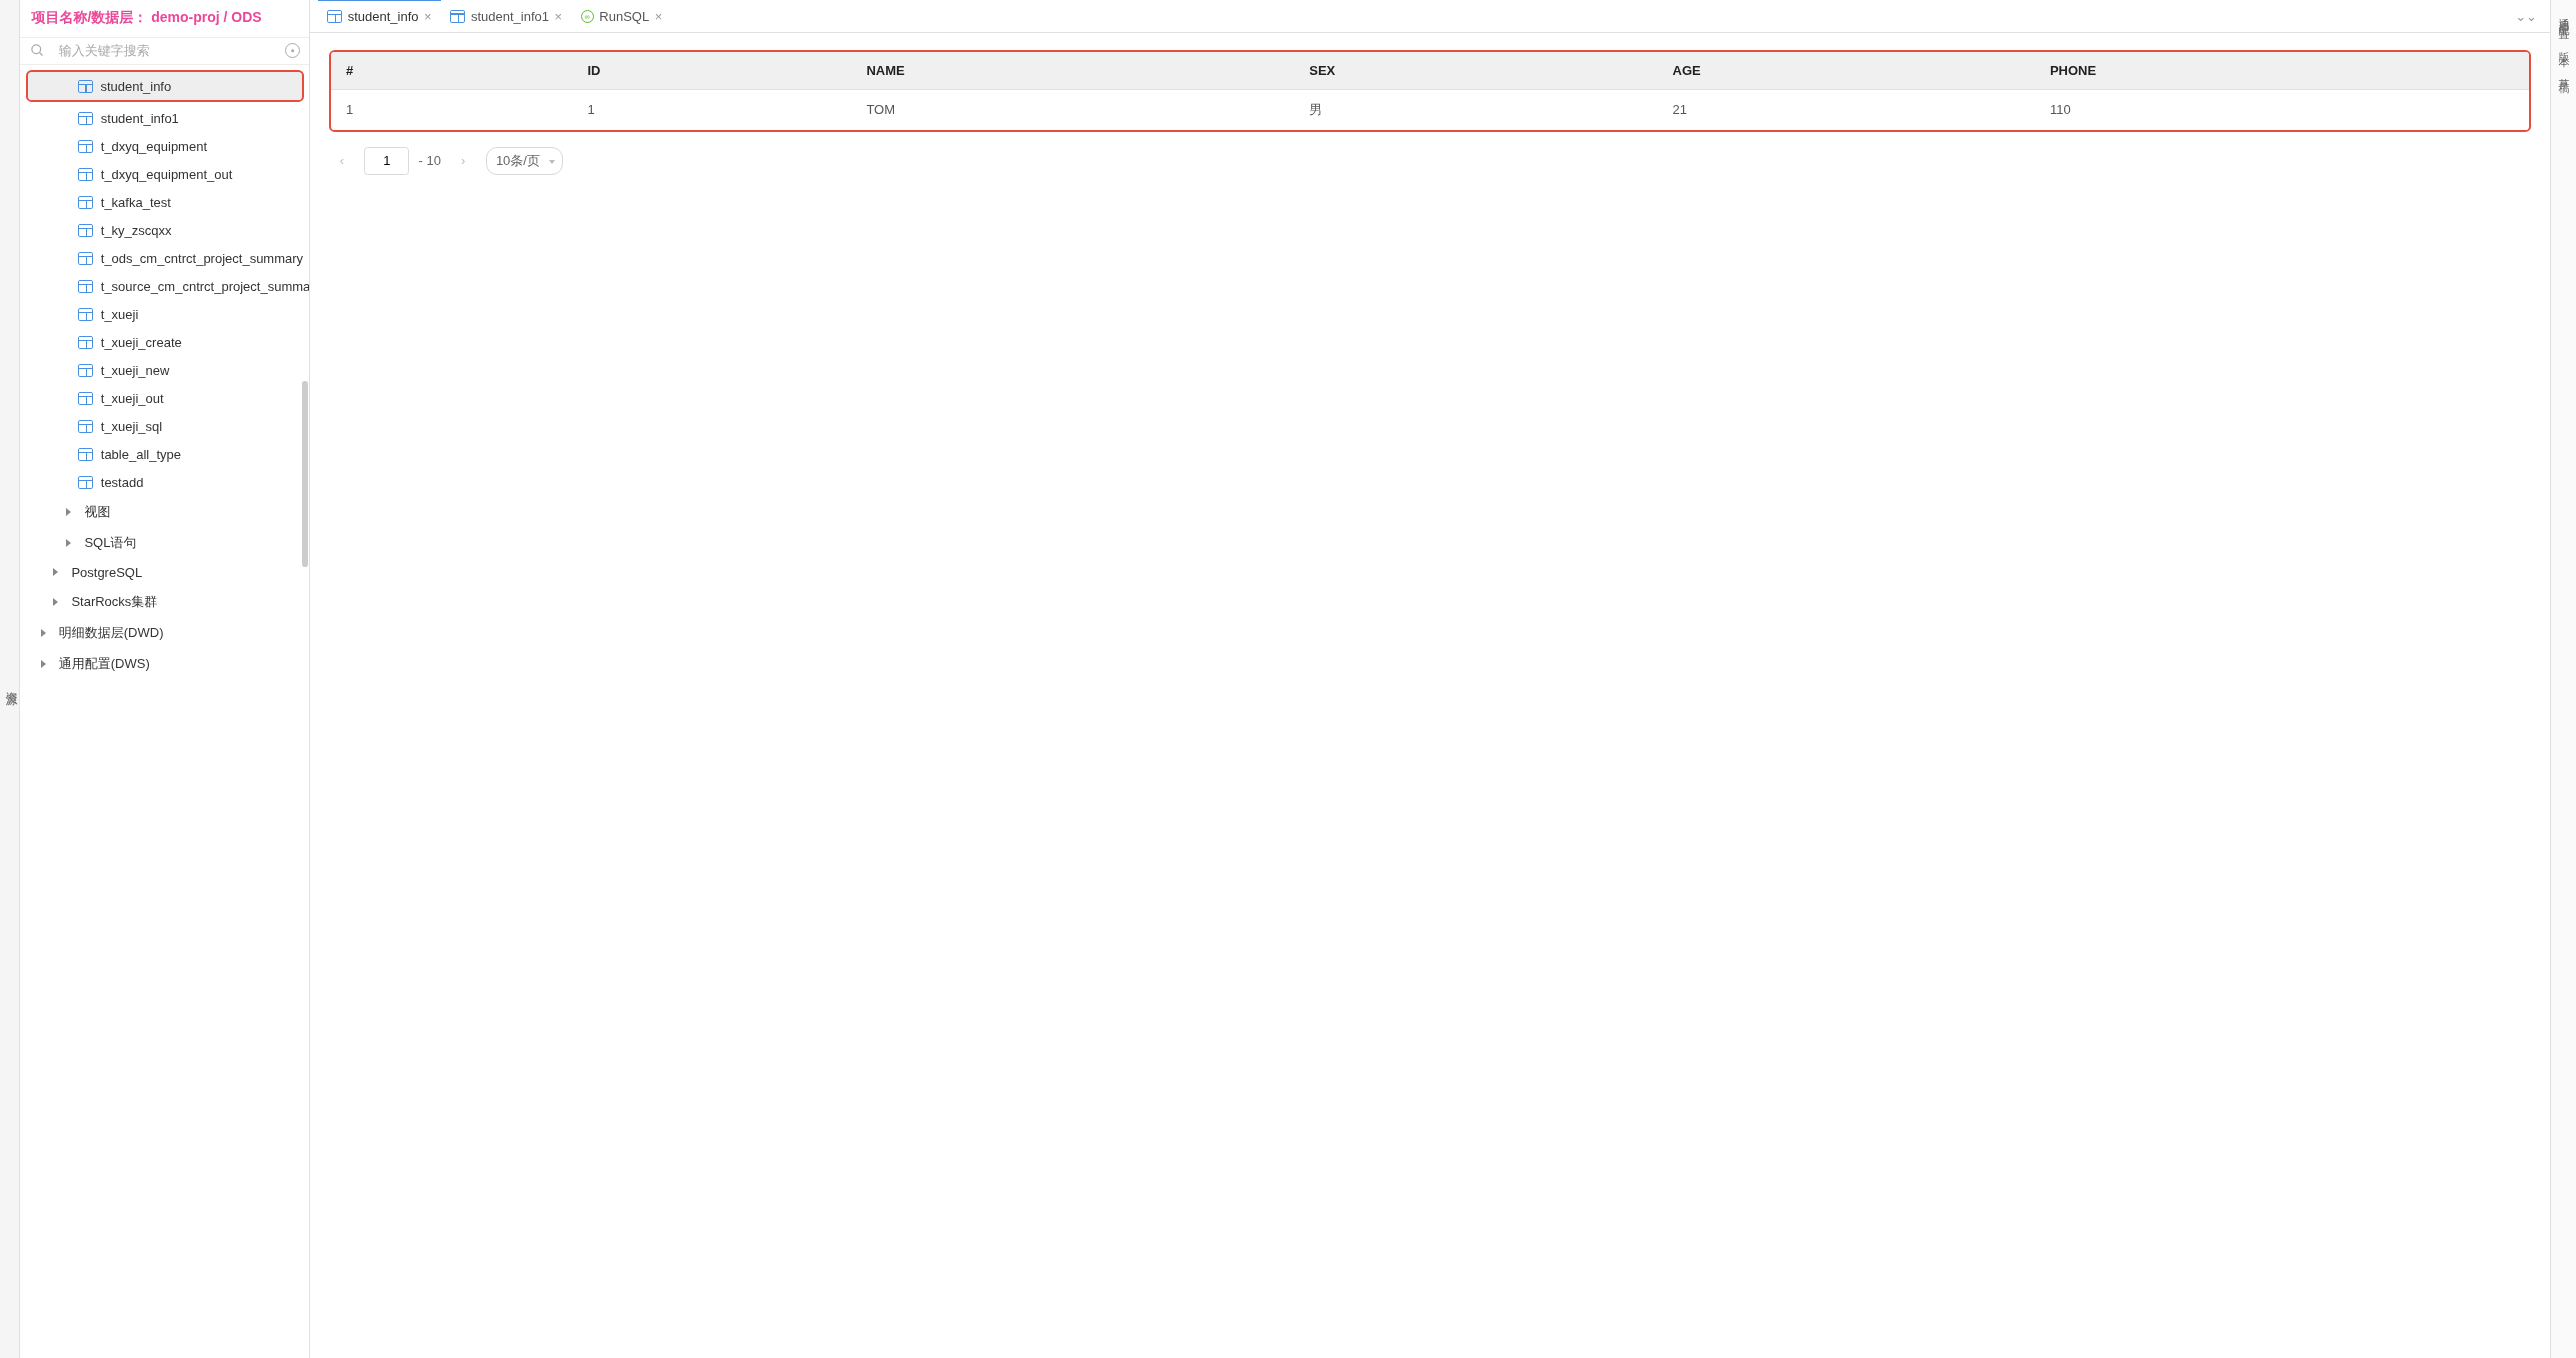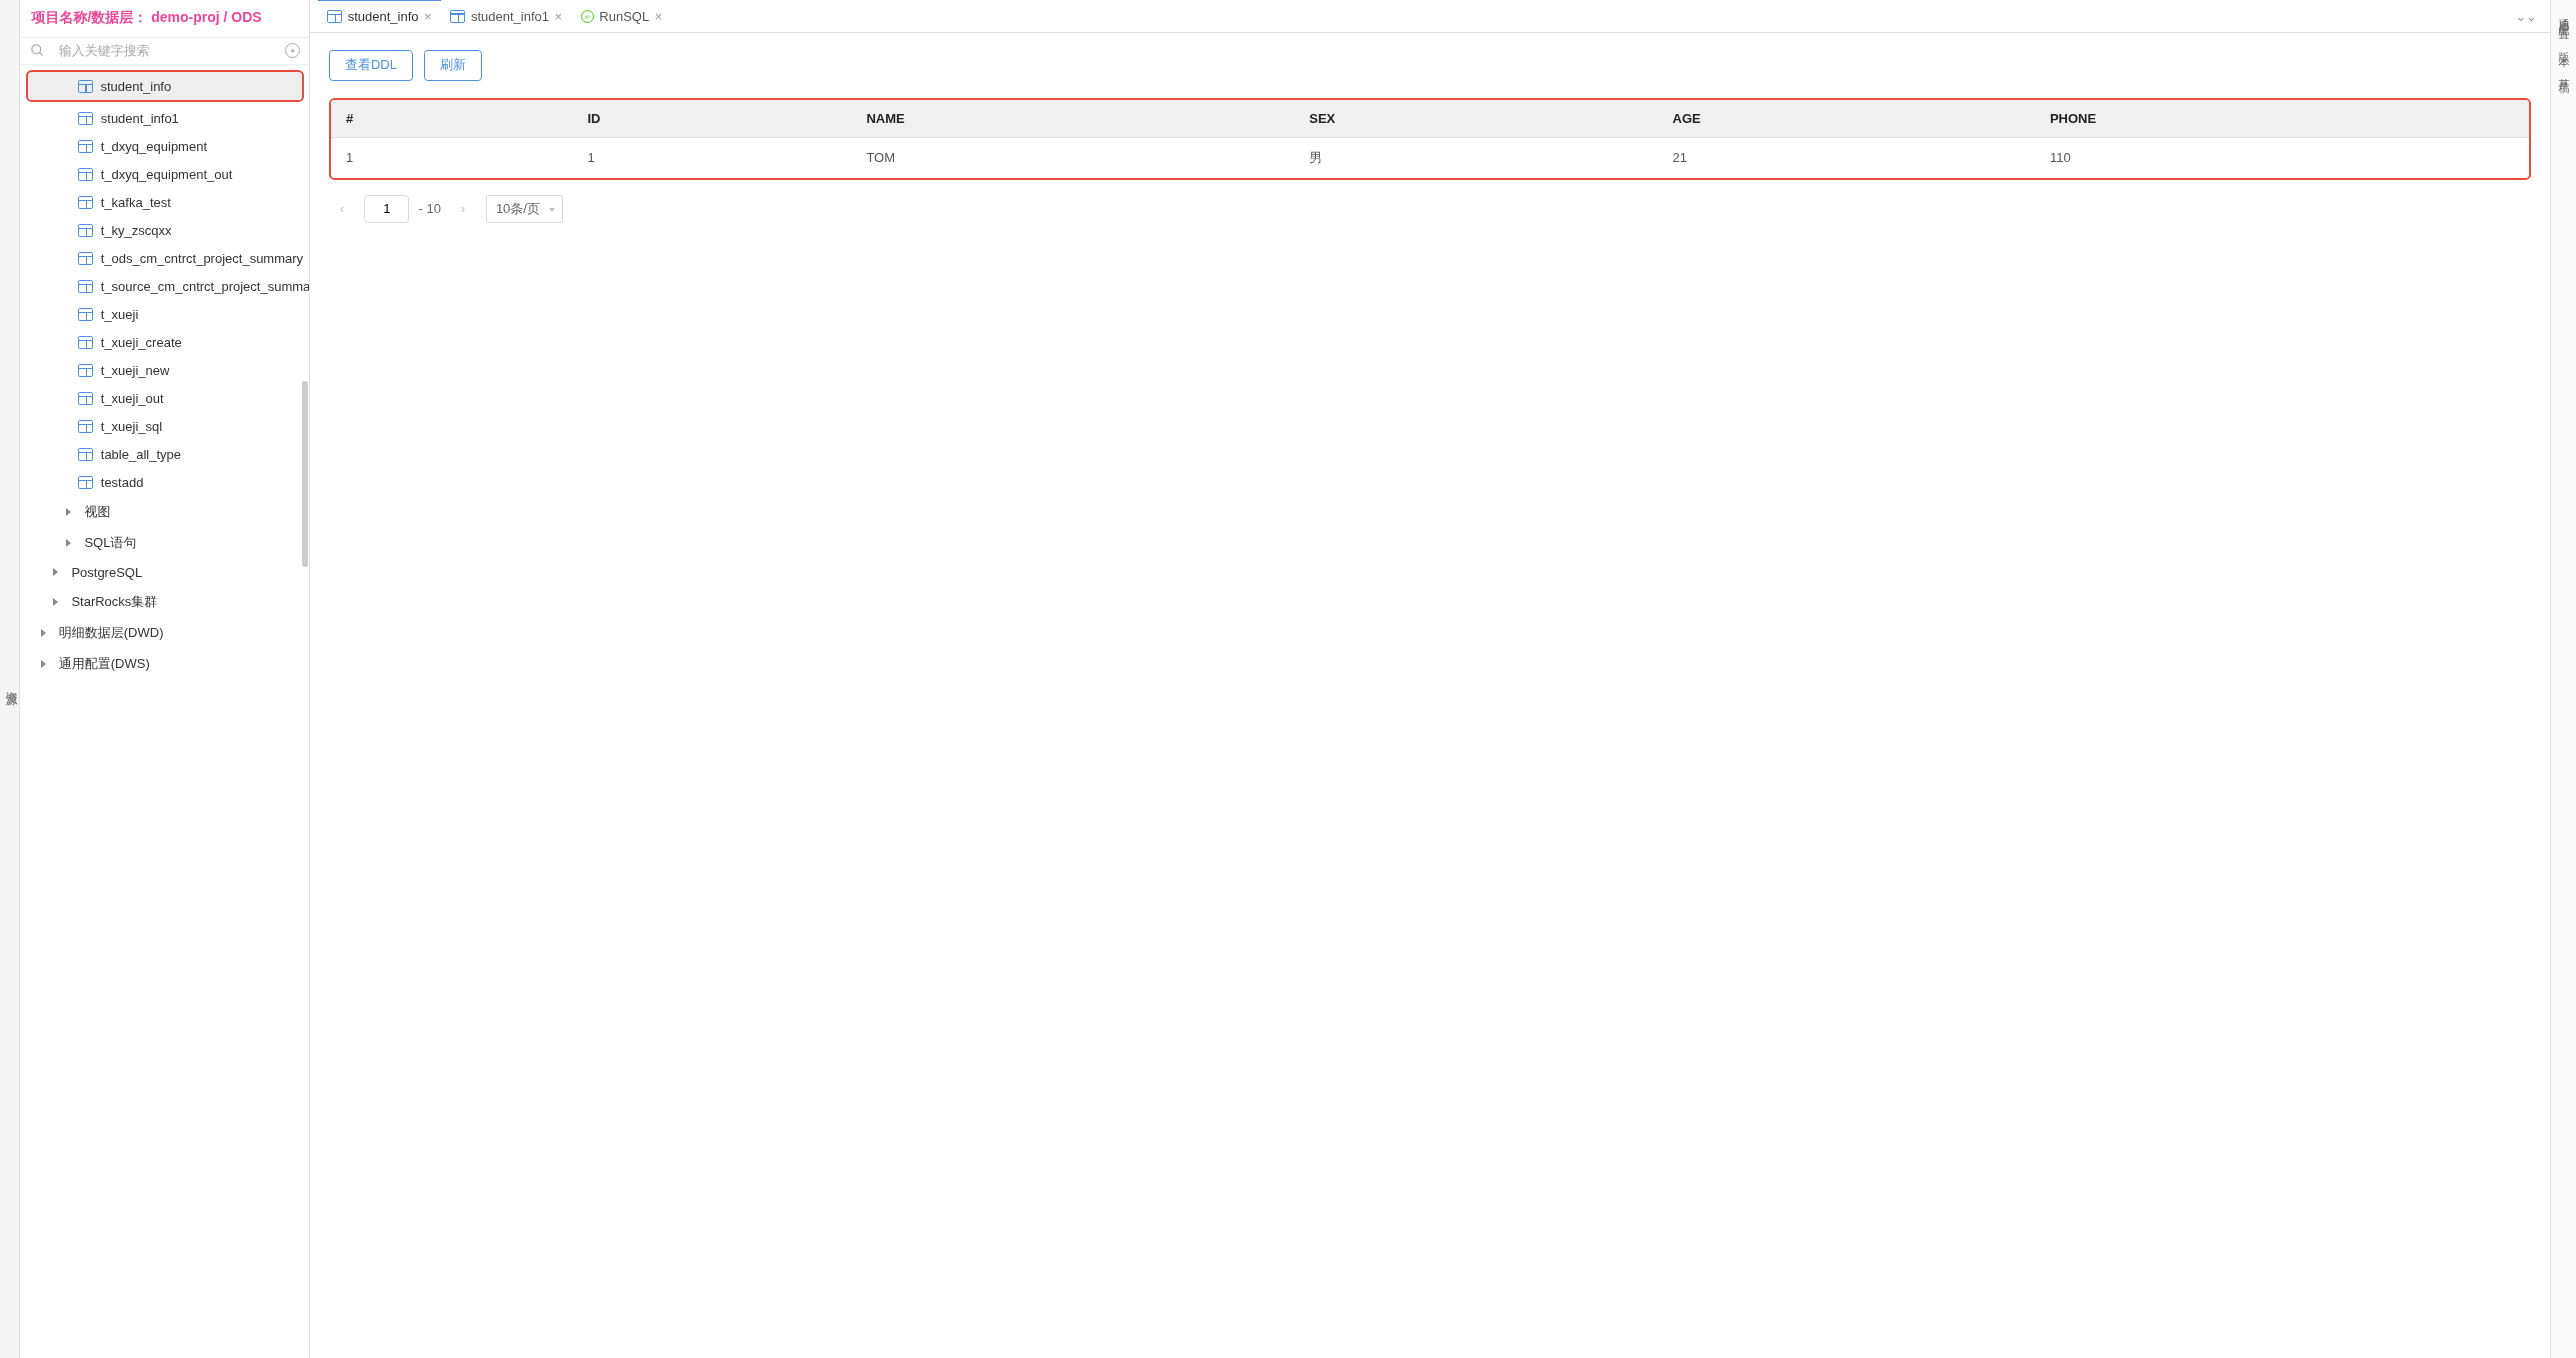--- a/index.html
+++ b/index.html
@@ -264,21 +264,21 @@
       width: 45px;
       height: 28px;
       border: 0.9px solid #d9d9d9;
       border-radius: 3.7px;
       text-align: center;
       font-size: 13px;
     }
     .page-select {
       height: 28px;
       border: 0.9px solid #d9d9d9;
-      border-radius: 2px;
+      border-radius: 11px;
       padding: 0 22px 0 9.3px;
       background: #fff;
       cursor: pointer;
       display: flex;
       align-items: center;
       gap: 16.7px;
       font-size: 13px;
       color: #666;
       position: relative;
     }
@@ -431,24 +431,20 @@
         <span class="tab-close">×</span>
       </div>
       <div class="tab">
         <span class="sql-icon">∞</span>
         <span>RunSQL</span>
         <span class="tab-close">×</span>
       </div>
       <div class="tabs-collapse">⌄⌄</div>
   </div>
   <div class="content">
-    <div class="toolbar">
-      <button class="btn">查看DDL</button>
-      <button class="btn">刷新</button>
-    </div>
     <div class="data-table-wrap">
       <table class="data-table">
         <thead>
             <tr id="thead-row">
               <th>#</th>
               <th>ID</th>
               <th>NAME</th>
               <th>SEX</th>
               <th>AGE</th>
               <th>PHONE</th>

